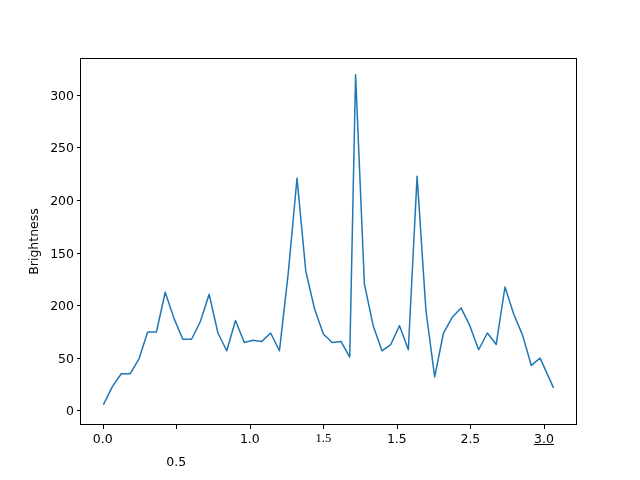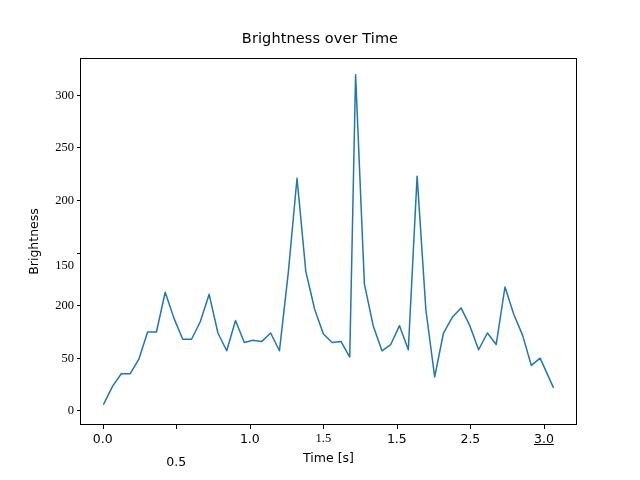--- a/index.html
+++ b/index.html
@@ -51,21 +51,20 @@
   }
   .tick-label {
     position: absolute;
     font-size: 12.5px;
     color: #000000;
     white-space: nowrap;
   }
   .ytick-label {
     text-align: right;
     transform: translateY(-50%);
-    font-family: Liberation Serif, serif;
   }
   .xtick-label {
     text-align: center;
     transform: translateX(-50%);
   }
   .tick-mark {
     position: absolute;
     background: #000000;
   }
   .ytick-mark {
@@ -95,34 +94,32 @@
     font-size: 12.5px;
     transform-origin: 0 0;
     transform: translate(26px, 425px) rotate(-90deg);
   }
 </style>
 </head>
 <body>
 
 <div id="figure">
 
-  <div id="chart-title">Brightness over Time</div>
 
   <div id="ylabel">Brightness</div>
-  <div id="xlabel">Time [s]</div>
 
   <div id="tick-layer">
       <div class="tick-mark ytick-mark" style="top: 410.28px;"></div>
       <div class="tick-label ytick-label" style="top: 410.28px; left: 30px; width: 44px;">0</div>
       <div class="tick-mark ytick-mark" style="top: 357.7px;"></div>
       <div class="tick-label ytick-label" style="top: 357.7px; left: 30px; width: 44px;">50</div>
       <div class="tick-mark ytick-mark" style="top: 305.12px;"></div>
       <div class="tick-label ytick-label" style="top: 305.12px; left: 30px; width: 44px;">200</div>
       <div class="tick-mark ytick-mark" style="top: 252.54px;"></div>
-      <div class="tick-label ytick-label" style="top: 252.54px; left: 30px; width: 44px; margin-top: 12px;">150</div>
+      <div class="tick-label ytick-label" style="top: 252.54px; left: 30px; width: 44px;">150</div>
       <div class="tick-mark ytick-mark" style="top: 199.96px;"></div>
       <div class="tick-label ytick-label" style="top: 199.96px; left: 30px; width: 44px;">200</div>
       <div class="tick-mark ytick-mark" style="top: 147.38px;"></div>
       <div class="tick-label ytick-label" style="top: 147.38px; left: 30px; width: 44px;">250</div>
       <div class="tick-mark ytick-mark" style="top: 94.81px;"></div>
       <div class="tick-label ytick-label" style="top: 94.81px; left: 30px; width: 44px;">300</div>
       <div class="tick-mark xtick-mark" style="left: 102.79px;"></div>
       <div class="tick-label xtick-label" style="left: 102.79px; top: 431px;">0.0</div>
       <div class="tick-mark xtick-mark" style="left: 176.31px;"></div>
       <div class="tick-label xtick-label" style="left: 176.31px; top: 431px; margin-top: 23px;">0.5</div>

